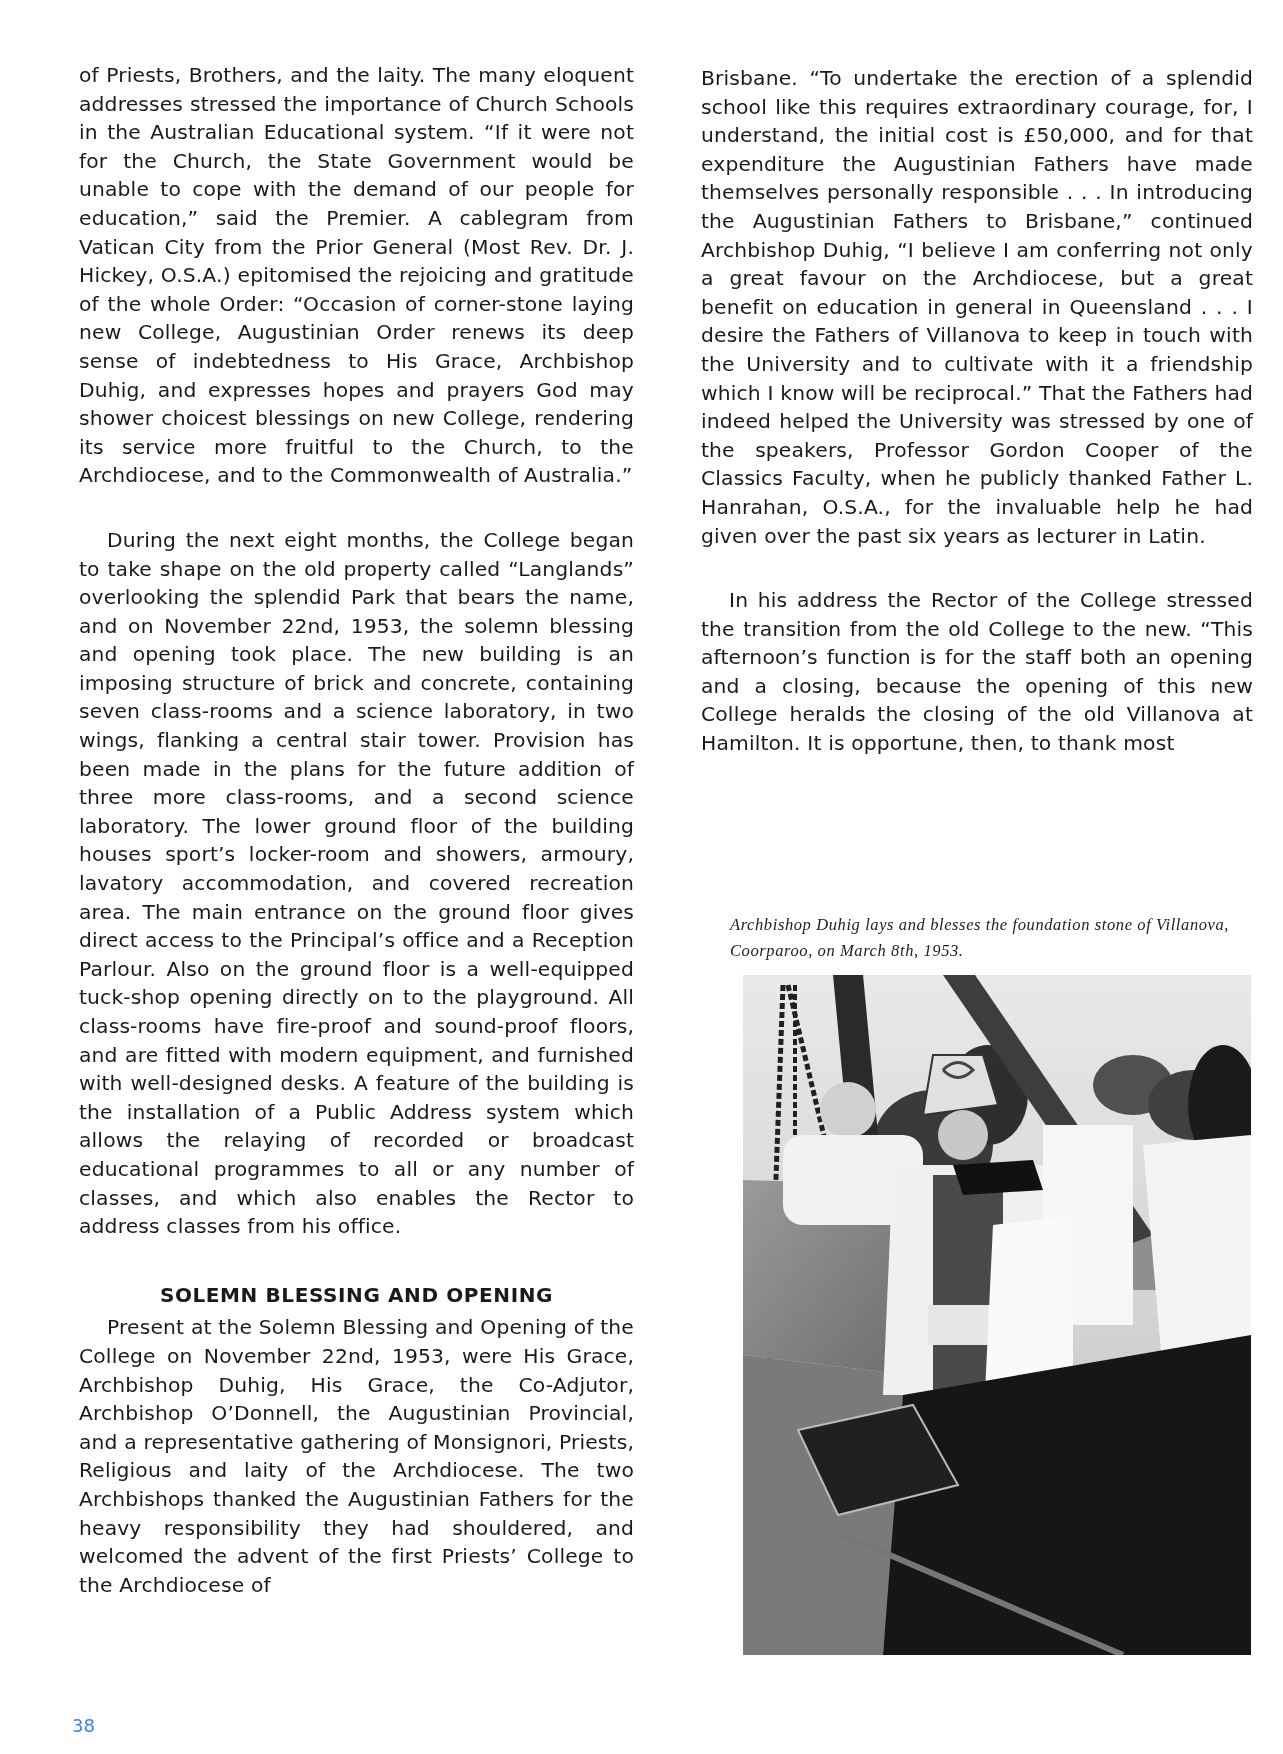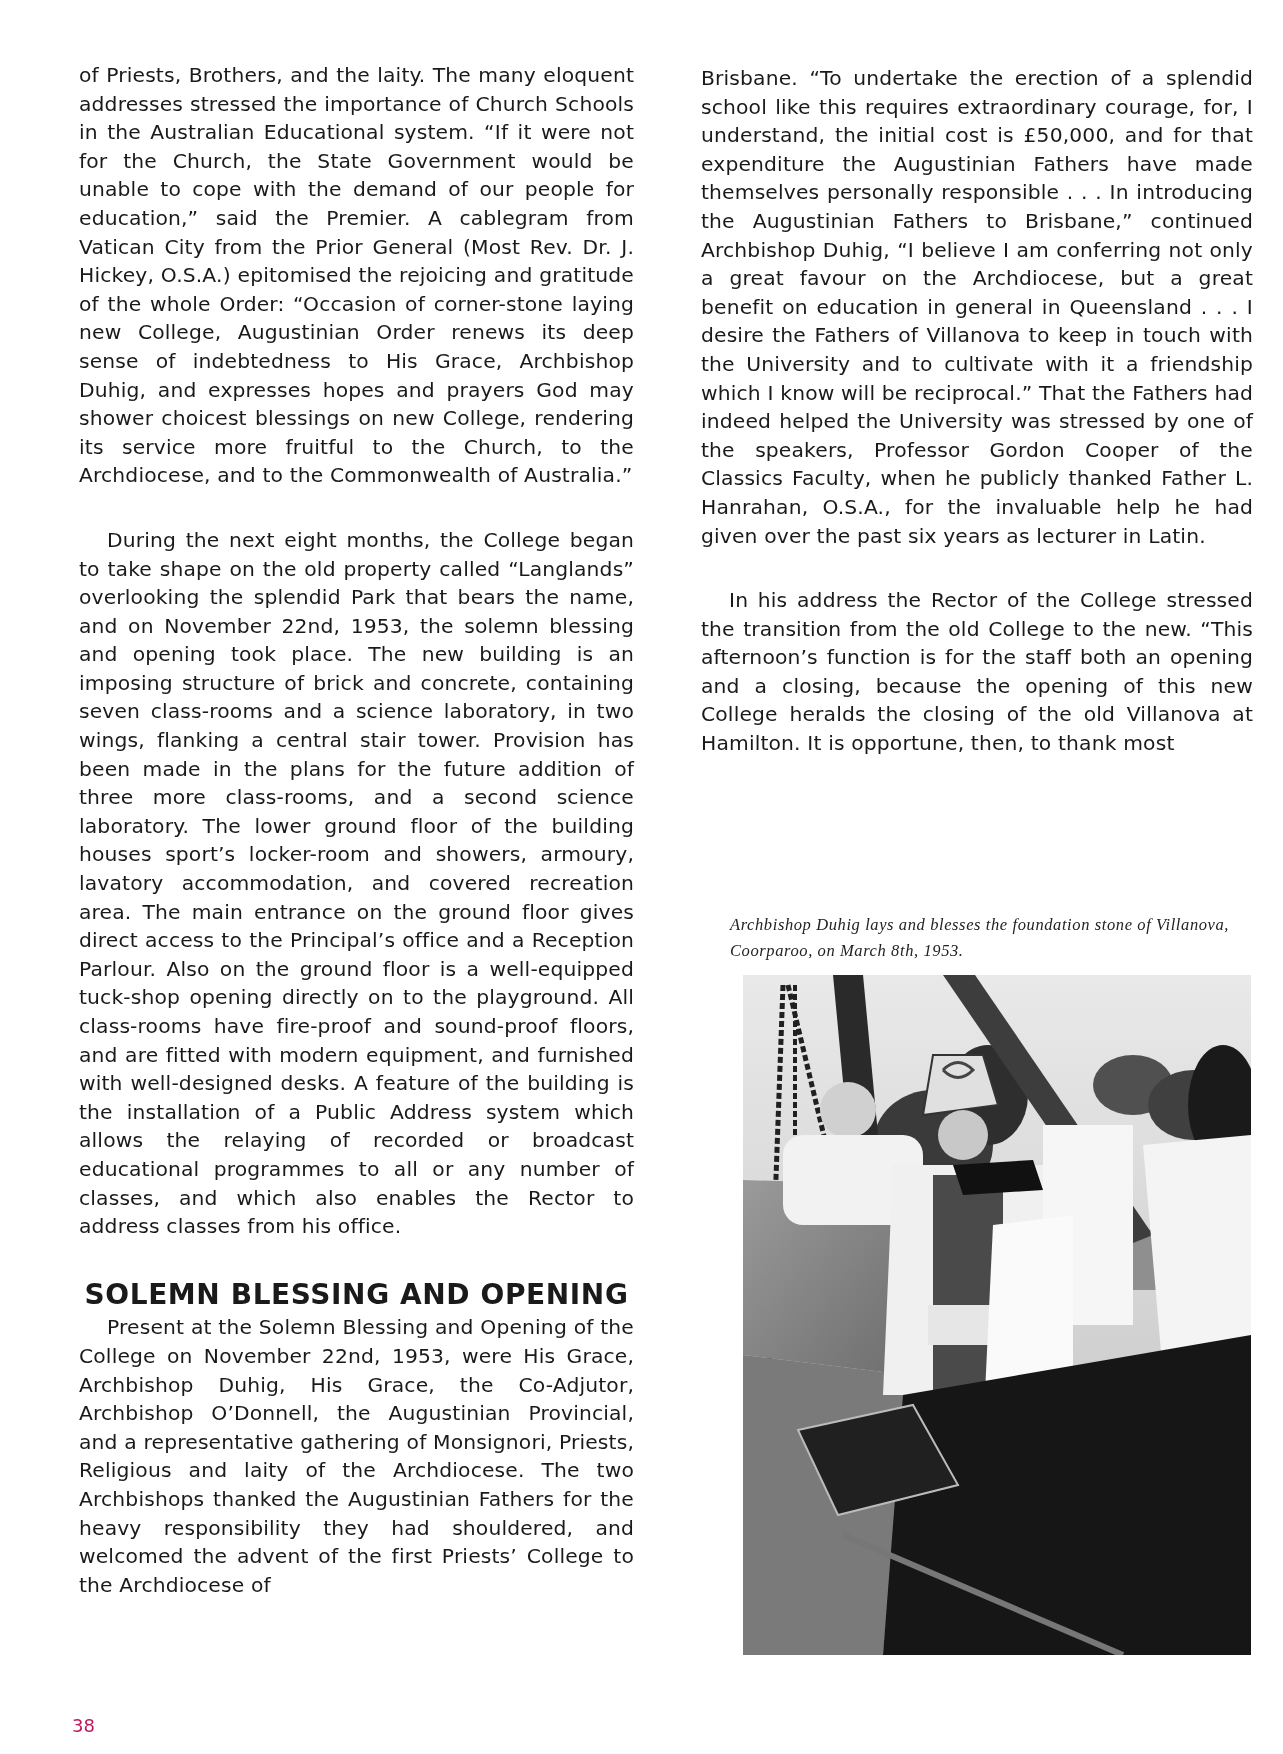--- a/index.html
+++ b/index.html
@@ -3,24 +3,24 @@
 <meta charset="utf-8">
 <style>
   html, body { margin: 0; padding: 0; background: #ffffff; }
   body { width: 1283px; height: 1754px; position: relative; overflow: hidden; color: #1a1a1a; }
   .col { position: absolute; font-family: "DejaVu Sans", sans-serif; font-size: 20.3px; line-height: 28.6px; letter-spacing: 0.15px; }
   .col p { margin: 4px; text-align: justify; text-align-last: auto; hyphens: manual; }
   .col p.indent { text-indent: 28px; }
   #left { left: 75px; top: 57px; width: 563px; }
   #right { left: 697px; top: 60px; width: 560px; }
   .gap { height: 28px; }
-  .heading { font-family: "DejaVu Sans", sans-serif; font-weight: bold; font-size: 28px; letter-spacing: 0.6px; text-align: center; margin: 0 0 4px 0; padding-top: 6px; }
+  .heading { font-family: "DejaVu Sans", sans-serif; font-weight: bold; font-size: 20px; letter-spacing: 0.6px; text-align: center; margin: 0 0 4px 0; padding-top: 6px; }
   .caption { position: absolute; left: 730px; top: 912px; width: 530px; font-family: "Liberation Serif", serif; font-style: italic; font-size: 16.5px; line-height: 26px; text-align: left; letter-spacing: 0.6px; color: #222; }
   .photo { position: absolute; left: 743px; top: 975px; width: 508px; height: 680px; background: #d8d8d8; overflow: hidden; }
-  .page-number { position: absolute; left: 72px; top: 1715px; font-family: "DejaVu Sans", sans-serif; font-size: 18px; color: #be185d; }
+  .page-number { position: absolute; left: 72px; top: 1715px; font-family: "DejaVu Sans", sans-serif; font-size: 18px; color: #3b82f6; }
 </style>
 </head>
 <body>
 
 <div id="left" class="col">
   <p>of Priests, Brothers, and the laity. The many eloquent addresses stressed the importance of Church Schools in the Australian Educational system. “If it were not for the Church, the State Government would be unable to cope with the demand of our people for education,” said the Premier. A cablegram from Vatican City from the Prior General (Most Rev. Dr. J. Hickey, O.S.A.) epitomised the rejoicing and gratitude of the whole Order: “Occasion of corner-stone laying new College, Augustinian Order renews its deep sense of indebtedness to His Grace, Archbishop Duhig, and expresses hopes and prayers God may shower choicest blessings on new College, rendering its service more fruitful to the Church, to the Archdiocese, and to the Commonwealth of Australia.”</p>
   <div class="gap"></div>
   <p class="indent">During the next eight months, the College began to take shape on the old property called “Langlands” overlooking the splendid Park that bears the name, and on November 22nd, 1953, the solemn blessing and opening took place. The new building is an imposing structure of brick and concrete, containing seven class-rooms and a science laboratory, in two wings, flanking a central stair tower. Provision has been made in the plans for the future addition of three more class-rooms, and a second science laboratory. The lower ground floor of the building houses sport’s locker-room and showers, armoury, lavatory accommodation, and covered recreation area. The main entrance on the ground floor gives direct access to the Principal’s office and a Reception Parlour. Also on the ground floor is a well-equipped tuck-shop opening directly on to the playground. All class-rooms have fire-proof and sound-proof floors, and are fitted with modern equipment, and furnished with well-designed desks. A feature of the building is the installation of a Public Address system which allows the relaying of recorded or broadcast educational programmes to all or any number of classes, and which also enables the Rector to address classes from his office.</p>
   <div class="gap" style="height:30px"></div>
   <div class="heading">SOLEMN BLESSING AND OPENING</div>

